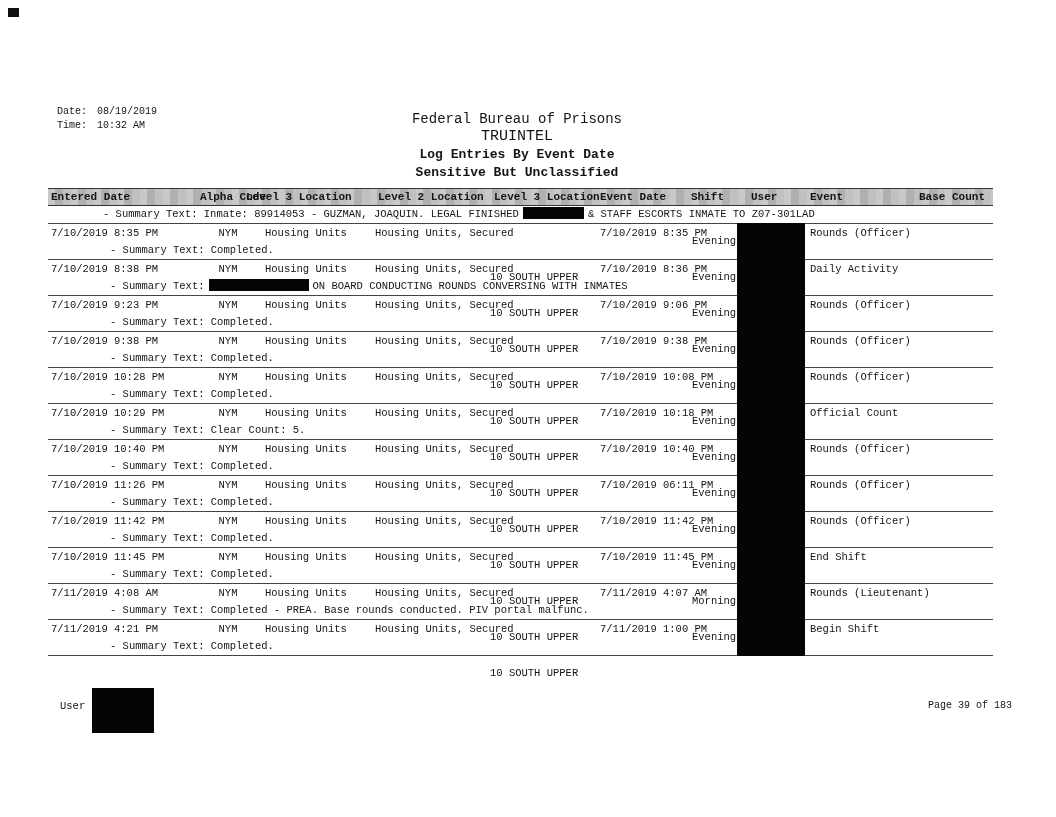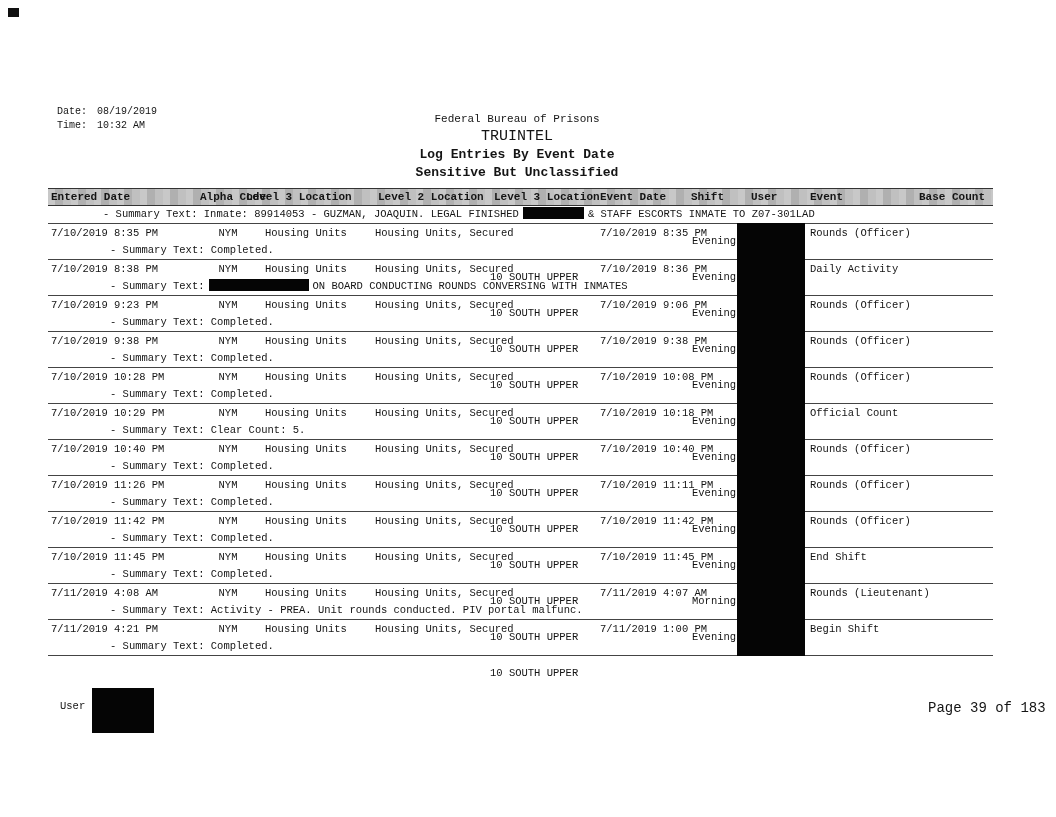--- a/index.html
+++ b/index.html
@@ -9,21 +9,21 @@
     font-family:Liberation Mono, monospace; color:#141414; overflow:hidden;
   }
   .artifact { position:absolute; left:8px; top:8px; width:11px; height:9px; background:#101010; }
 
   
   .meta { position:absolute; left:57px; top:105px; font-size:10px; line-height:14px; }
   .meta .lbl { display:inline-block; width:34px; }
 
   
   .title-block { position:absolute; left:0; right:22px; top:110px; text-align:center; }
-  .title-block .t1 { font-size:11px; line-height:18px; }
+  .title-block .t1 { font-size:14px; line-height:18px; }
   .title-block .t2 { font-size:15px;   line-height:18px; }
   .title-block .t3, .title-block .t4 { font-size:13px; font-weight:bold; line-height:18px; }
 
   
   .log-table { position:absolute; left:48px; top:188px; width:945px; font-size:10.5px; }
   .thead {
     position:relative; height:18px;
     background:repeating-linear-gradient(90deg,#c8c8c8 0 7px,#b0b0b0 7px 15px,#c0c0c0 15px 23px);
     border-top:1px solid #333; border-bottom:1px solid #333;
   }
@@ -51,21 +51,21 @@
   .c-event   { left:762px; }
 
   .user-bar { position:absolute; left:689px; top:-1px; bottom:0; width:68px; background:#050505; z-index:2; }
 
   .redact-inline { display:inline-block; height:12px; background:#050505; vertical-align:-2px; margin:0 4px; }
   .lead-redact { width:61px; }
 
   
   .userid-label { position:absolute; left:60px; top:700px; font-size:10.5px; }
   .userid-box   { position:absolute; left:92px; top:688px; width:62px; height:45px; background:#050505; }
-  .page-num     { position:absolute; left:928px; top:700px; font-size:14px; }
+  .page-num     { position:absolute; left:928px; top:700px; font-size:10px; }
 </style>
 </head>
 <body>
 
 <div class="page">
 
   <div class="artifact"></div>
 
   <div class="meta">
     <div>
@@ -203,21 +203,21 @@
           <div class="line summary"><span>- Summary Text: Completed.</span></div>
         </div>
         <div class="entry">
           <div class="user-bar"></div>
           <div class="line main">
             <span class="cell c-entered">7/10/2019 11:26 PM</span>
             <span class="cell c-alpha">NYM</span>
             <span class="cell c-l1">Housing Units</span>
             <span class="cell c-l2">Housing Units, Secured</span>
             <span class="cell c-l3">10 SOUTH UPPER</span>
-            <span class="cell c-edate">7/10/2019 11:11 PM</span>
+            <span class="cell c-edate">7/10/2019 06:11 PM</span>
             <span class="cell c-shift">Evening</span>
             <span class="cell c-event">Rounds (Officer)</span>
           </div>
           <div class="line summary"><span>- Summary Text: Completed.</span></div>
         </div>
         <div class="entry">
           <div class="user-bar"></div>
           <div class="line main">
             <span class="cell c-entered">7/10/2019 11:42 PM</span>
             <span class="cell c-alpha">NYM</span>
@@ -249,21 +249,21 @@
           <div class="line main">
             <span class="cell c-entered">7/11/2019 4:08 AM</span>
             <span class="cell c-alpha">NYM</span>
             <span class="cell c-l1">Housing Units</span>
             <span class="cell c-l2">Housing Units, Secured</span>
             <span class="cell c-l3">10 SOUTH UPPER</span>
             <span class="cell c-edate">7/11/2019 4:07 AM</span>
             <span class="cell c-shift">Morning</span>
             <span class="cell c-event">Rounds (Lieutenant)</span>
           </div>
-          <div class="line summary"><span>- Summary Text: Activity - PREA.  Unit rounds conducted. PIV portal malfunc.</span></div>
+          <div class="line summary"><span>- Summary Text: Completed - PREA.  Base rounds conducted. PIV portal malfunc.</span></div>
         </div>
         <div class="entry">
           <div class="user-bar"></div>
           <div class="line main">
             <span class="cell c-entered">7/11/2019 4:21 PM</span>
             <span class="cell c-alpha">NYM</span>
             <span class="cell c-l1">Housing Units</span>
             <span class="cell c-l2">Housing Units, Secured</span>
             <span class="cell c-l3">10 SOUTH UPPER</span>
             <span class="cell c-edate">7/11/2019 1:00 PM</span>

